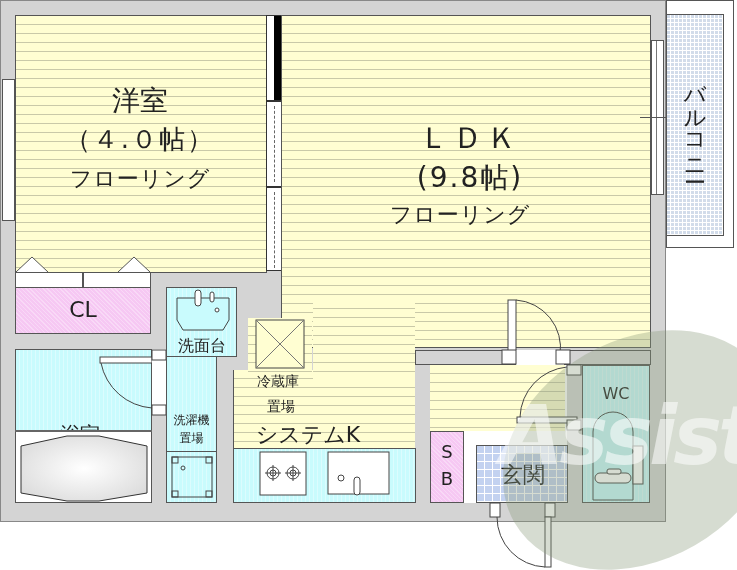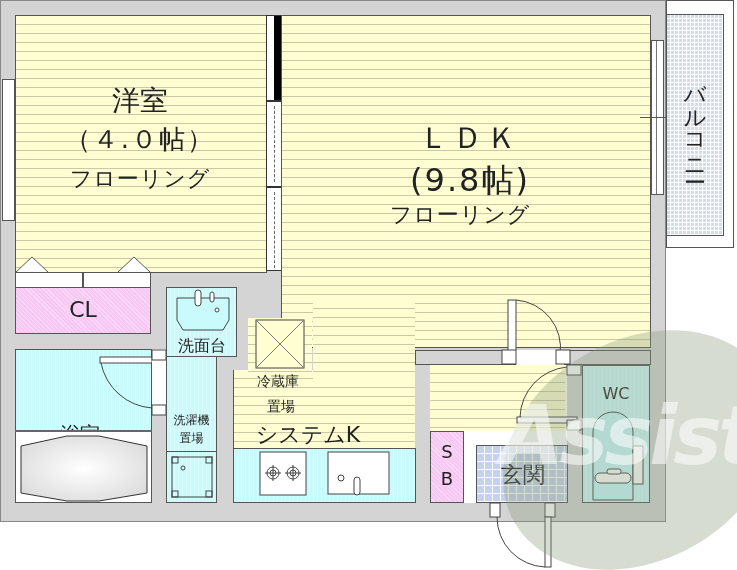--- a/index.html
+++ b/index.html
@@ -46,21 +46,21 @@
 </div>
 <div class="abs white" style="left:266px;top:187px;width:16px;height:84px;border:1px solid #333;">
   <div class="abs" style="left:7px;top:4px;width:0;height:76px;border-left:1px dashed #666;"></div>
 </div>
 
 <div class="abs floor" style="left:281px;top:15px;width:370px;height:333px;border:1px solid #555;"></div>
 <div class="abs floor" style="left:233px;top:370px;width:182px;height:80px;border-left:1px solid #555;"></div>
 <div class="abs floor" style="left:313px;top:300px;width:102px;height:80px;"></div>
 
 <div class="lbl" style="left:390px;top:123px;width:160px;font-size:30px;letter-spacing:4px;">ＬＤＫ</div>
-<div class="lbl" style="left:370px;top:164px;width:200px;font-size:32px;letter-spacing:2px;">(9.8帖)</div>
+<div class="lbl" style="left:370px;top:164px;width:200px;font-size:28px;letter-spacing:2px;">(9.8帖)</div>
 <div class="lbl" style="left:360px;top:204px;width:200px;font-size:22px;letter-spacing:1px;">フローリング</div>
 
 <div class="abs white" style="left:651px;top:40px;width:13px;height:155px;border:1px solid #555;">
   <div class="abs" style="left:4px;top:0;width:0;height:153px;border-left:1px solid #777;"></div>
 </div>
 <div class="abs" style="left:640px;top:117px;width:34px;height:0;border-top:1px solid #555;"></div>
 
 <div class="abs" style="left:666px;top:0;width:68px;height:248px;background:#fff;border:1px solid #555;"></div>
 <div class="abs balc" style="left:666px;top:14px;width:58px;height:222px;border:1px solid #555;"></div>
 <div class="lbl" style="left:681px;top:70px;width:28px;font-size:22px;writing-mode:vertical-rl;line-height:28px;">バルコニー</div>

